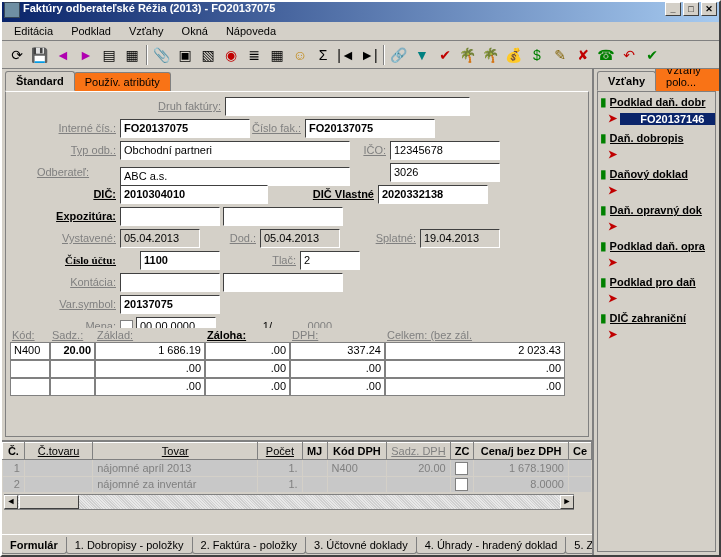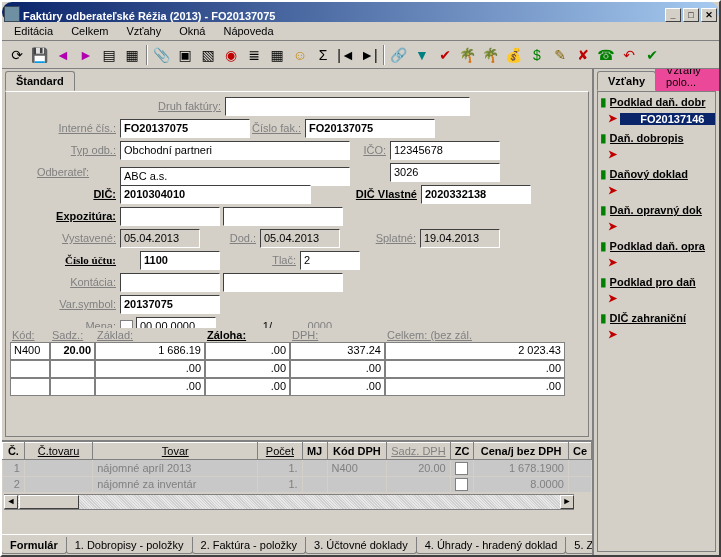--- a/index.html
+++ b/index.html
@@ -19,25 +19,24 @@
   border-left-color: #fff;
   border-right-color: #404040;
   border-bottom-color: #404040;
   display: flex;
   flex-direction: column;
 }
 .titlebar {
   height: 20px;
   background: linear-gradient(to right, #0a246a, #a6caf0);
   display: flex;
-  align-items: flex-end;
+  align-items: flex-start;
   color: #fff;
   font-weight: bold;
   padding: 0 2px;
-  border-radius: 10px;
 }
 .titlebar-icon { width: 16px; height: 16px; background:#6f8fa3; margin-right:3px; border:1px solid #384858;}
 .titlebar-text { flex: 1; font-size:11px; }
 .titlebar-buttons { display: flex; gap: 2px; }
 .winbtn {
   width: 16px; height: 14px;
   background: #d4d0c8;
   border: 1px solid #fff;
   border-right-color:#404040;
   border-bottom-color:#404040;
@@ -96,21 +95,21 @@
   height:22px;
   display:flex;
   align-items:flex-end;
   background:#d4d0c8;
   padding-left:3px;
 }
 .tab {
   padding:3px 10px;
   border:1px solid #808080;
   border-bottom:none;
-  background:#ec4899;
+  background:#f97316;
   margin-right:-1px;
   cursor:pointer;
   font-size:11px;
   position:relative;
   border-top-left-radius:3px;
   border-top-right-radius:3px;
 }
 .tab.active { background:#d4d0c8; border-bottom:1px solid #d4d0c8; font-weight:bold; z-index:2;}
 .tab-body {
   border:1px solid #808080;
@@ -237,21 +236,21 @@
     <div class="titlebar-text">Faktúry odberateľské  Réžia (2013) - FO20137075</div>
     <div class="titlebar-buttons">
       <div class="winbtn">_</div>
       <div class="winbtn">□</div>
       <div class="winbtn">✕</div>
     </div>
   </div>
 
   <div class="menubar">
     <div class="menuitem">Editácia</div>
-    <div class="menuitem">Celkem</div>
+    <div class="menuitem">Podklad</div>
     <div class="menuitem">Vzťahy</div>
     <div class="menuitem">Okná</div>
     <div class="menuitem">Nápoveda</div>
   </div>
 
   <div class="toolbar" id="toolbar">
       <div class="tbtn">⟳</div>
       <div class="tbtn">💾</div>
       <div class="tbtn" style="color: rgb(176, 0, 176);">◄</div>
       <div class="tbtn" style="color: rgb(176, 0, 176);">►</div>
@@ -280,20 +279,21 @@
       <div class="tbtn" style="color: rgb(192, 0, 0);">✘</div>
       <div class="tbtn" style="color: rgb(0, 128, 0);">☎</div>
       <div class="tbtn" style="color: rgb(192, 0, 0);">↶</div>
       <div class="tbtn" style="color: rgb(0, 128, 0);">✔</div>
     </div>
 
   <div class="content">
     <div class="main-area">
       <div class="tabbar">
         <div class="tab active">Štandard</div>
+        <div class="tab">Použív. atribúty</div>
       </div>
       <div class="tab-body">
         <div class="form-area" style="height:236px; overflow:hidden;">
           <div class="form-row">
             <div class="flabel" style="width:215px;">Druh faktúry:</div>
             <input class="finput" style="width: 245px;" value="">
           </div>
           <div class="form-row">
             <div class="flabel" style="width:110px;">Interné čís.:</div>
             <input class="finput bold" style="width: 130px;" value="FO20137075">
@@ -307,21 +307,21 @@
             <input class="finput" style="width: 110px;" value="12345678">
           </div>
           <div class="form-row">
             <div class="flabel" style="width:110px;text-align:center;">Odberateľ:</div>
             <input class="finput" style="width: 230px; margin-top: 8px;" value="ABC a.s.">
             <div style="width:40px;"></div>
             <input class="finput" style="width: 110px;" value="3026">
           </div>
           <div class="form-row">
             <div class="flabel strong" style="width:110px;">DIČ:</div>
-            <input class="finput bold" style="width: 191px;" value="2010304010">
+            <input class="finput bold" style="width: 148px;" value="2010304010">
             <div class="flabel strong" style="width:110px;">DIČ Vlastné</div>
             <input class="finput bold" style="width: 110px;" value="2020332138">
           </div>
           <div class="form-row">
             <div class="flabel strong" style="width:110px;">Expozitúra:</div>
             <input class="finput" style="width: 100px;">
             <input class="finput" style="width: 120px; margin-left: 3px;">
           </div>
           <div class="form-row">
             <div class="flabel" style="width:110px;">Vystavené:</div>

